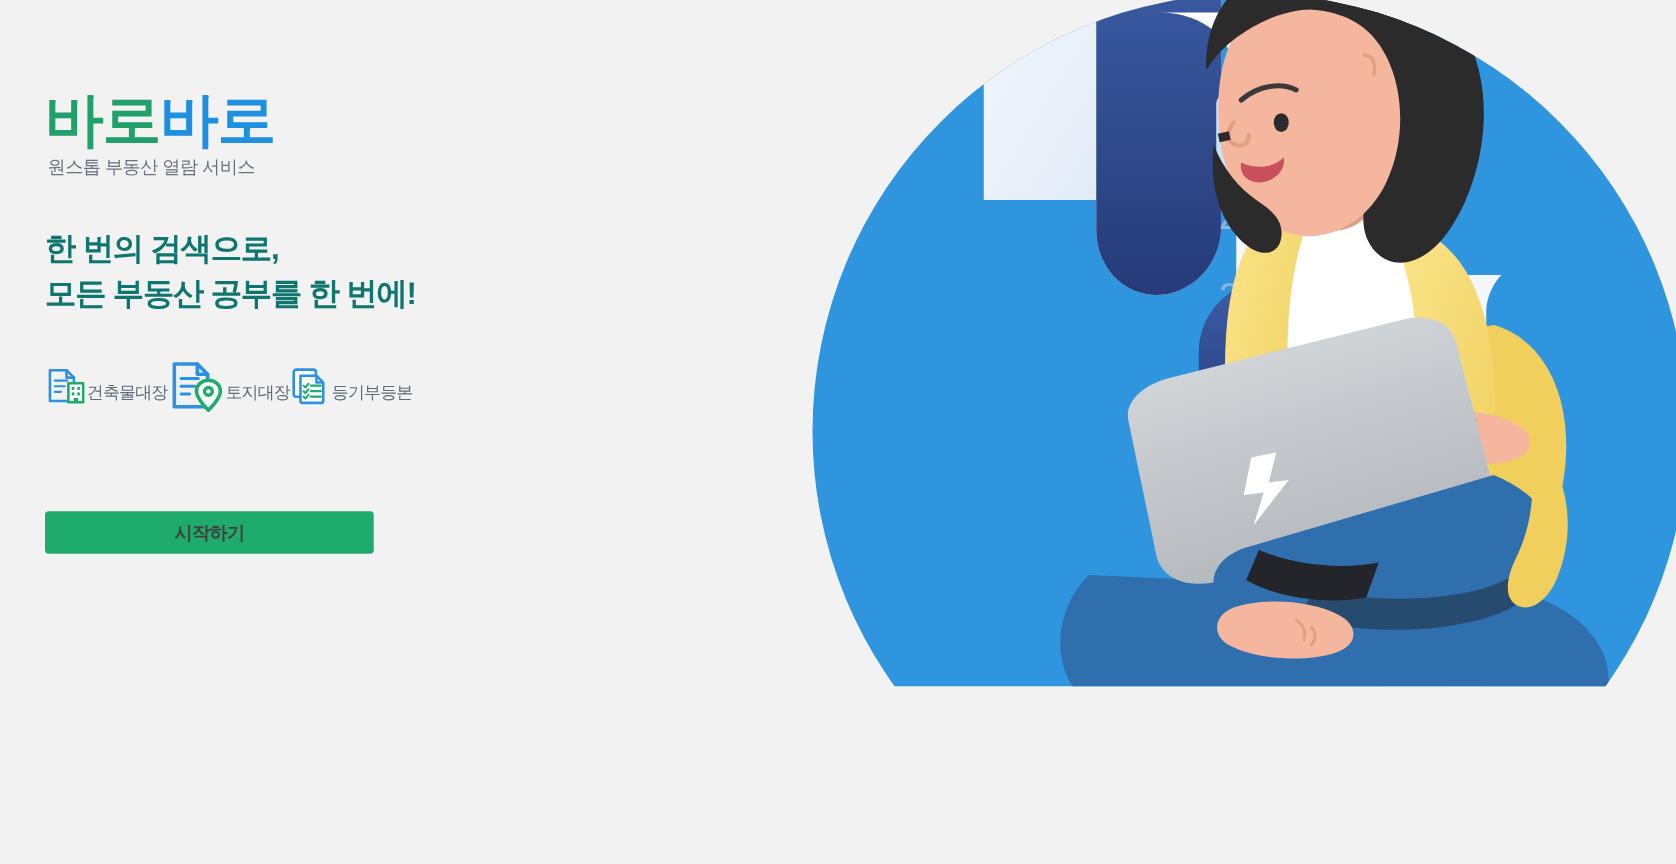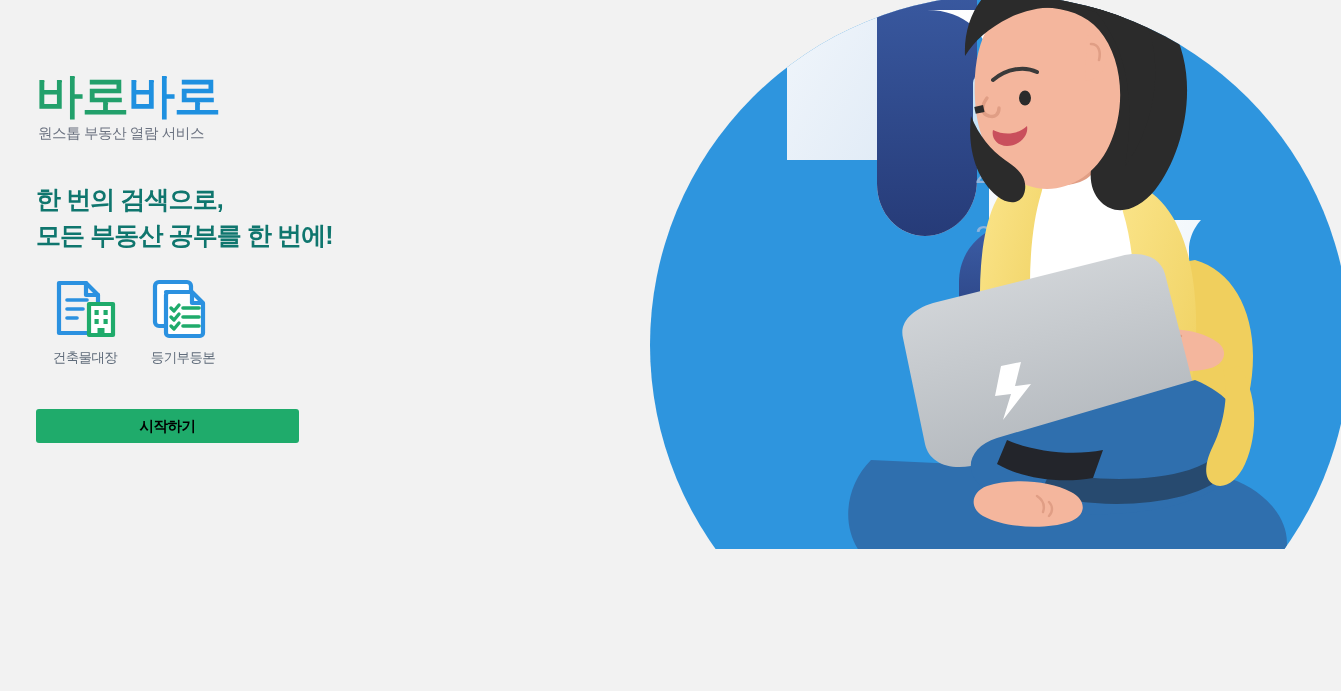--- a/index.html
+++ b/index.html
@@ -32,33 +32,33 @@
     font-size: 25px; font-weight: 700; color: #0f766e;
     line-height: 1.42; letter-spacing: -0.9px; white-space: nowrap;
   }
 
   
   #feature-list {
     position: absolute; left: 36px; top: 278px;
     display: flex; align-items: flex-start;
   }
   .feature-item {
-    width: 98px; display: flex; flex-direction: column; align-items: center; cursor: pointer;
+    width: 98px; display: flex; flex-direction: row; align-items: center; cursor: pointer;
   }
   .feature-icon { width: 68px; height: 62px; display: block; }
   .feature-label {
     margin-top: 9px; font-size: 13.5px; color: #5f6b7a; letter-spacing: -0.6px; white-space: nowrap;
   }
 
   
   #start-button {
     position: absolute; left: 36px; top: 409px;
     width: 263px; height: 34px;
     background: #1fab6b; border: none; border-radius: 3px;
-    color: #000000; font-size: 14.5px; font-weight: 700; letter-spacing: -0.5px;
+    color: #404040; font-size: 14.5px; font-weight: 700; letter-spacing: -0.5px;
     font-family: inherit; cursor: pointer;
   }
 
   
   #hero-illustration {
     position: absolute; left: 635px; top: -70px;
     width: 730px; height: 790px;
   }
 </style>
 </head>
@@ -91,20 +91,32 @@
           <rect x="38" y="26" width="24" height="31" fill="#fff" stroke="#1fab6b" stroke-width="4.2" stroke-linejoin="round"></rect>
           <rect x="43.5" y="32" width="4.2" height="5" fill="#1fab6b"></rect>
           <rect x="52.5" y="32" width="4.2" height="5" fill="#1fab6b"></rect>
           <rect x="43.5" y="41" width="4.2" height="5" fill="#1fab6b"></rect>
           <rect x="52.5" y="41" width="4.2" height="5" fill="#1fab6b"></rect>
           <rect x="46.5" y="50" width="7" height="7" fill="#1fab6b"></rect>
         </svg>
         <span class="feature-label">건축물대장</span>
       </div>
 
+      <div class="feature-item">
+        <svg class="feature-icon" viewBox="0 0 68 62">
+          <path d="M8 5 h27 l12 12 v38 h-39 z" fill="none" stroke="#2b91e0" stroke-width="4.2" stroke-linejoin="round" stroke-linecap="round"></path>
+          <path d="M35 5 v12 h12" fill="none" stroke="#2b91e0" stroke-width="4.2" stroke-linejoin="round" stroke-linecap="round"></path>
+          <line x1="16" y1="22" x2="36" y2="22" stroke="#2b91e0" stroke-width="3.6" stroke-linecap="round"></line>
+          <line x1="16" y1="31" x2="32" y2="31" stroke="#2b91e0" stroke-width="3.6" stroke-linecap="round"></line>
+          <line x1="16" y1="40" x2="26" y2="40" stroke="#2b91e0" stroke-width="3.6" stroke-linecap="round"></line>
+          <path d="M48 24 c8.5 0 14 6 14 13 c0 9-14 22-14 22 s-14-13-14-22 c0-7 5.5-13 14-13 z" fill="#fff" stroke="#1fab6b" stroke-width="4.2" stroke-linejoin="round"></path>
+          <circle cx="48" cy="37" r="4.6" fill="none" stroke="#1fab6b" stroke-width="4"></circle>
+        </svg>
+        <span class="feature-label">토지대장</span>
+      </div>
 
       <div class="feature-item">
         <svg class="feature-icon" viewBox="0 0 68 62">
           <rect x="6" y="4" width="36" height="44" rx="4" fill="#fff" stroke="#2b91e0" stroke-width="4.2"></rect>
           <path d="M17 14 h26 l11 11 v30 a3 3 0 0 1 -3 3 h-31 a3 3 0 0 1 -3 -3 v-38 a3 3 0 0 1 3 -3 z" fill="#fff" stroke="#2b91e0" stroke-width="4.2" stroke-linejoin="round"></path>
           <path d="M43 14 v11 h11" fill="none" stroke="#2b91e0" stroke-width="4.2" stroke-linejoin="round"></path>
           <polyline points="22,30 25,33 30,27" fill="none" stroke="#1fab6b" stroke-width="3.4" stroke-linecap="round" stroke-linejoin="round"></polyline>
           <polyline points="22,39 25,42 30,36" fill="none" stroke="#1fab6b" stroke-width="3.4" stroke-linecap="round" stroke-linejoin="round"></polyline>
           <polyline points="22,48 25,51 30,45" fill="none" stroke="#1fab6b" stroke-width="3.4" stroke-linecap="round" stroke-linejoin="round"></polyline>
           <line x1="34" y1="30" x2="50" y2="30" stroke="#1fab6b" stroke-width="3.6" stroke-linecap="round"></line>

